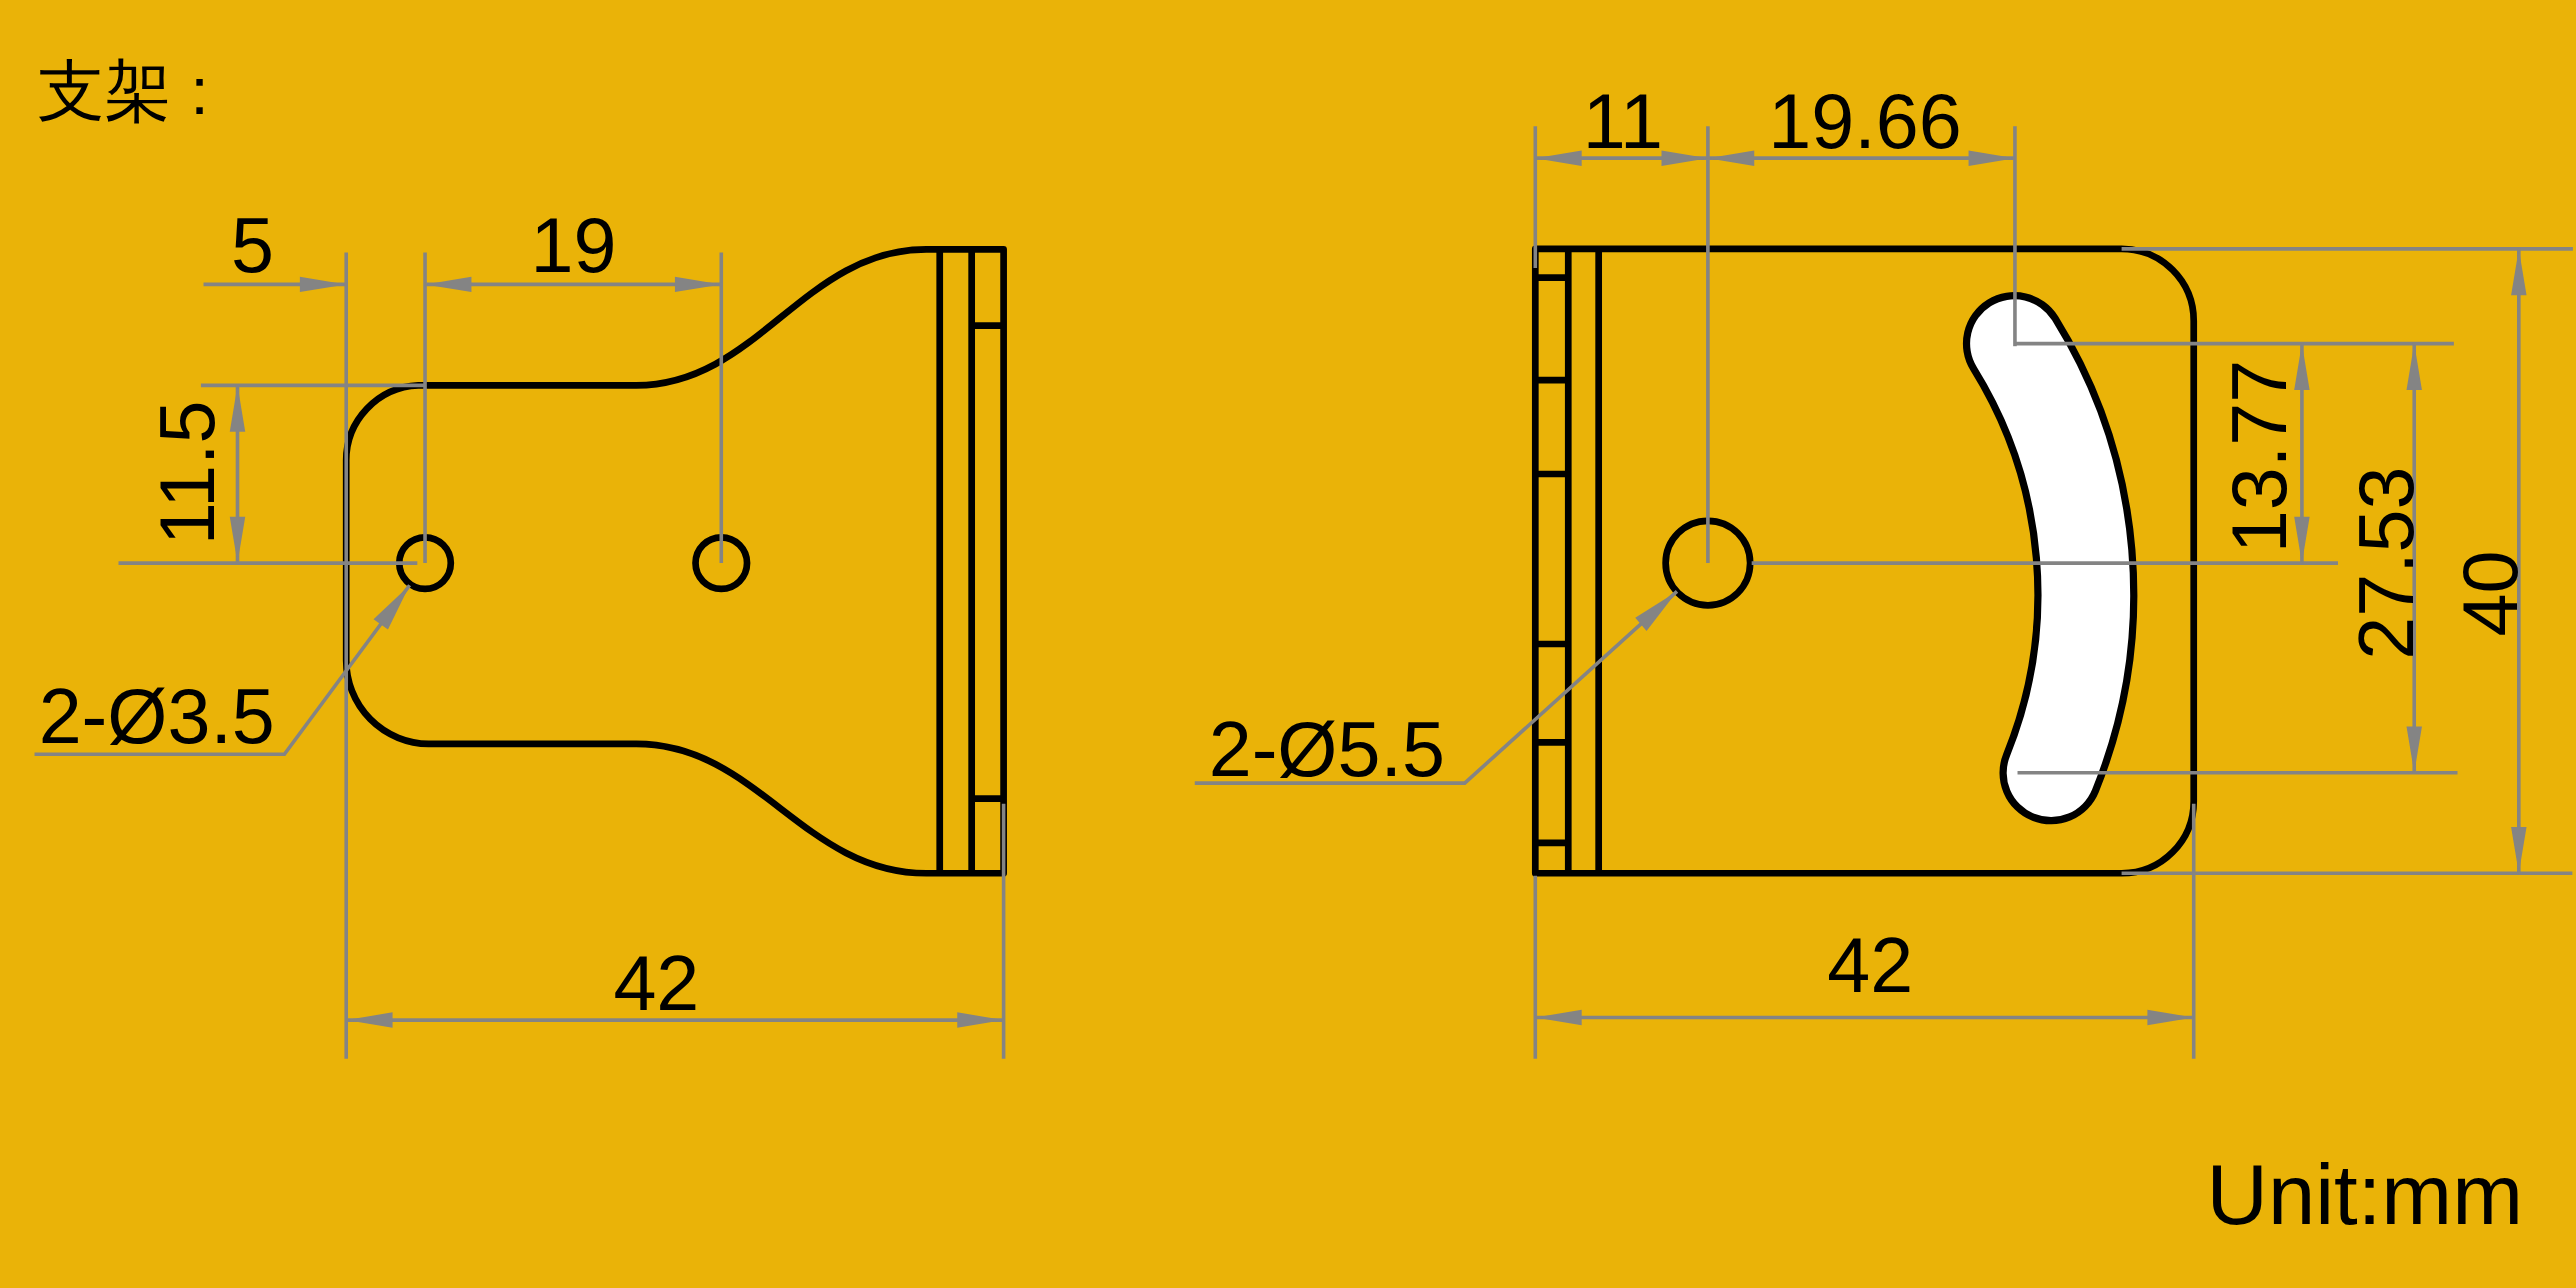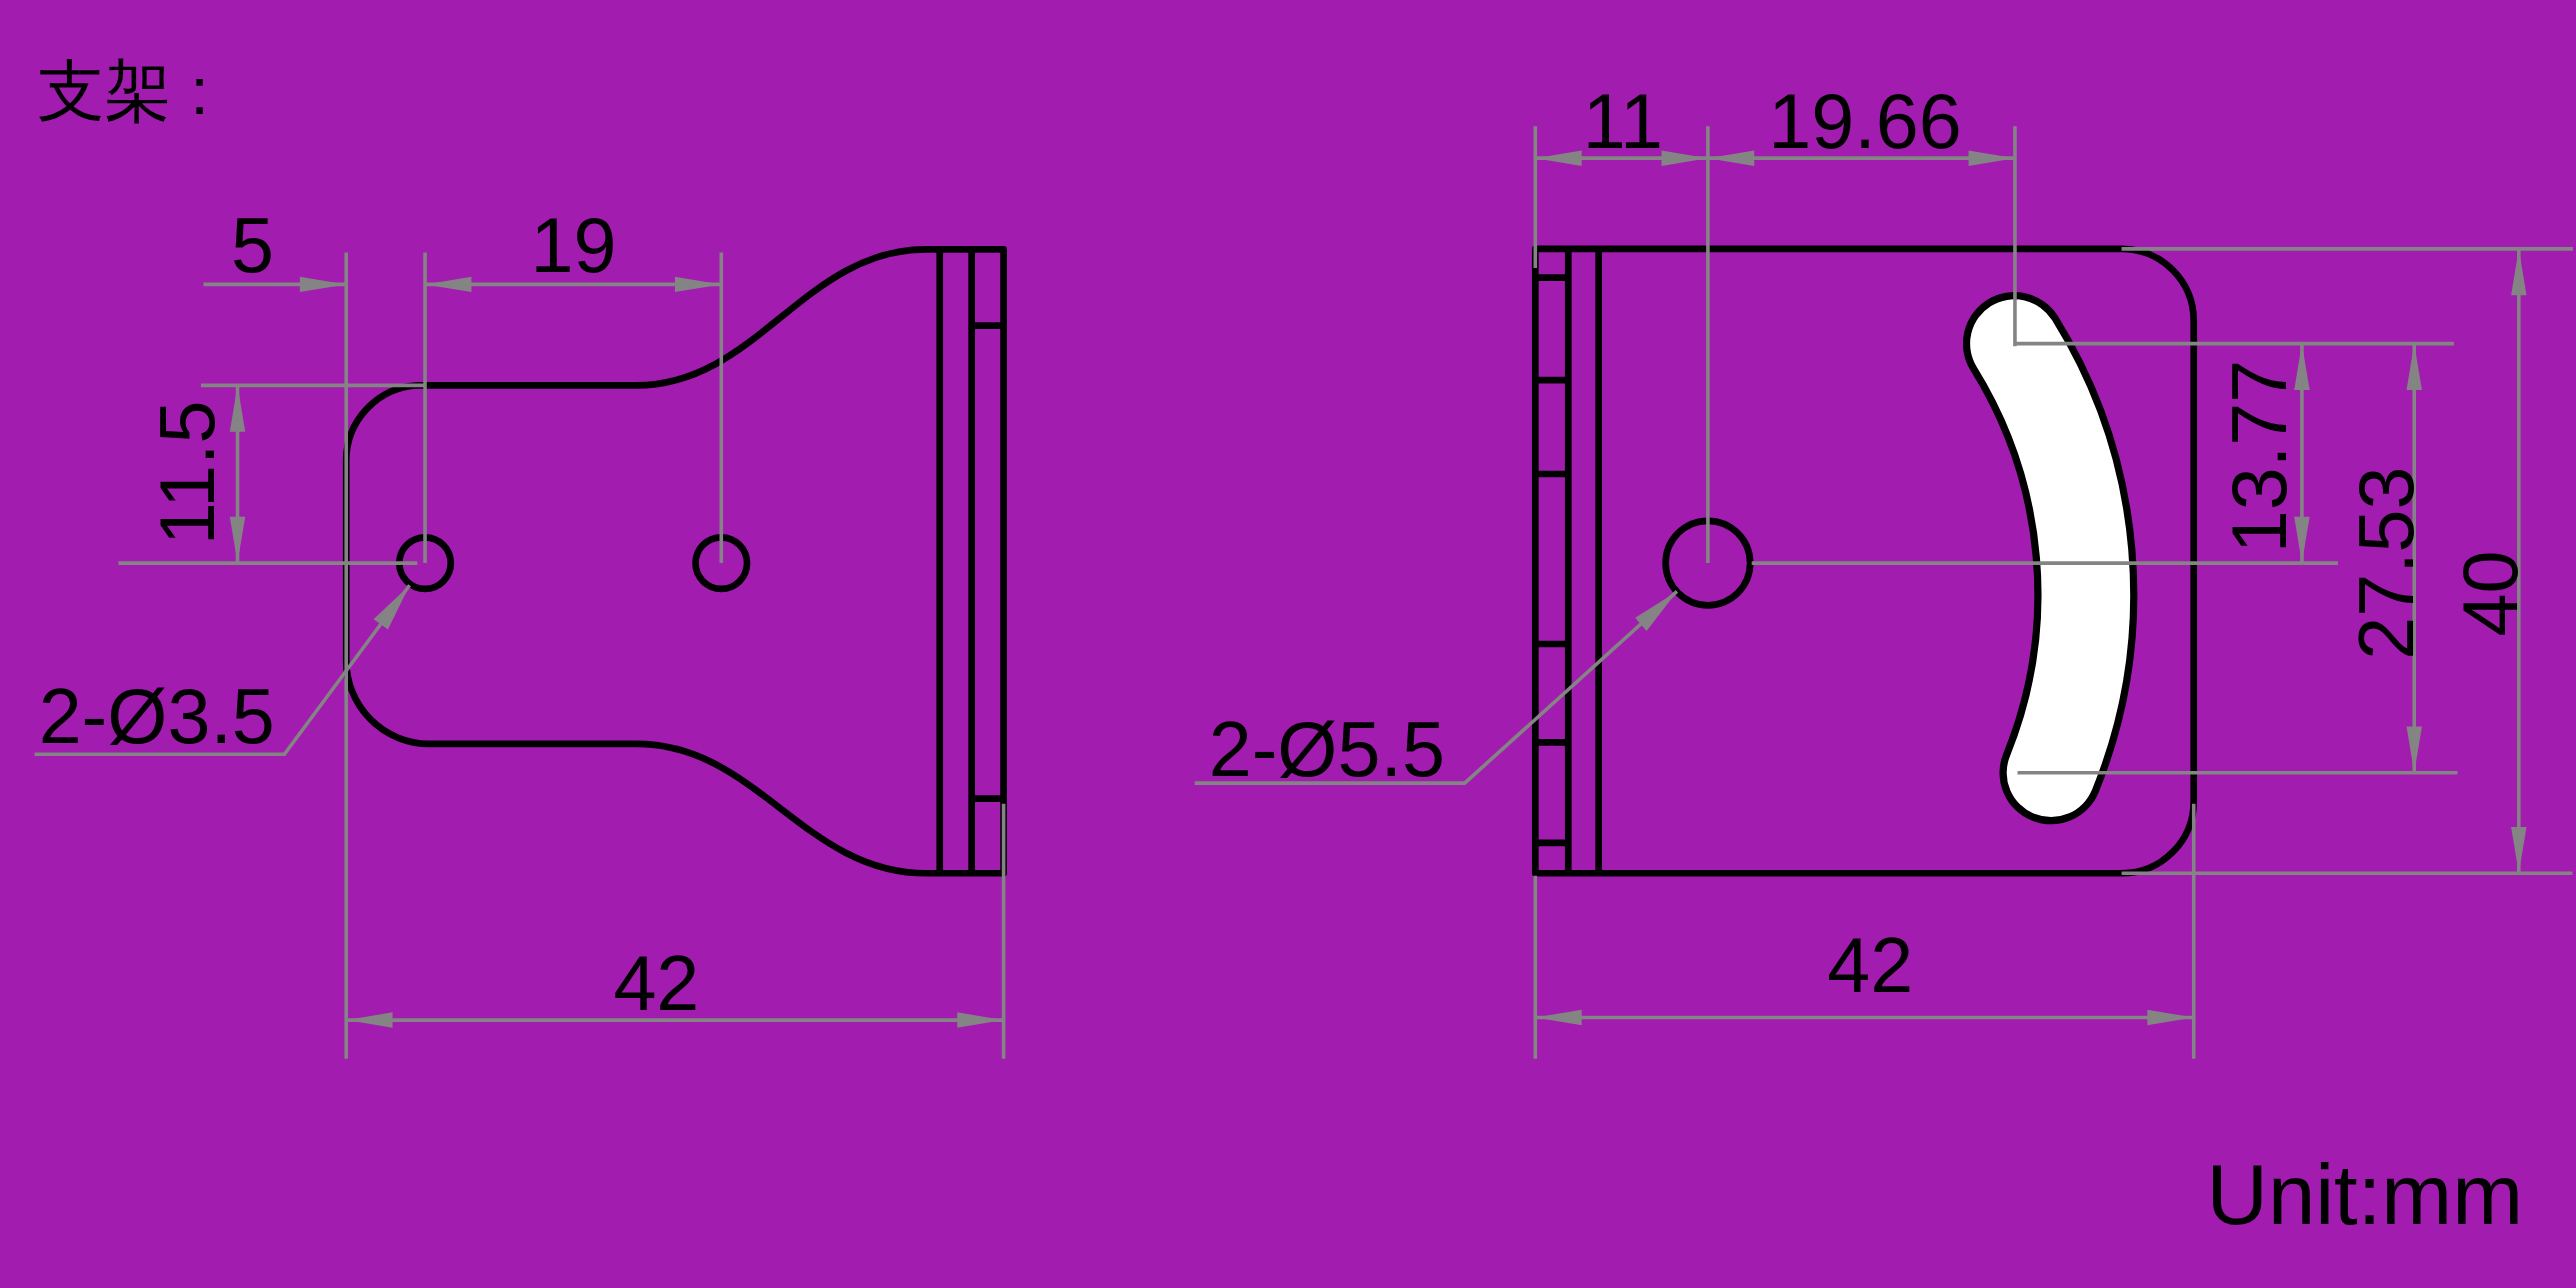--- a/index.html
+++ b/index.html
@@ -1,20 +1,20 @@
 <!DOCTYPE html>
 <html style="font-size:8.2px"><head>
 <meta charset="utf-8">
 <style>
   html, body { margin: 0; padding: 0; background: #ffffff; }
   .page {
     position: relative;
     width: 2576px;
     height: 1288px;
-    background: #a21caf;
+    background: #eab308;
     font-family: "Liberation Sans", sans-serif;
   }
   svg { display: block; width: 2576px; height: 1288px; }
 
   .part-line   { stroke: #000000; stroke-width: 13; fill: none; stroke-linejoin: round; }
   .slot-outer  { stroke: #000000; stroke-width: 200; fill: none; stroke-linecap: round; }
   .slot-inner  { stroke: #ffffff; stroke-width: 172; fill: none; stroke-linecap: round; }
   .dim-line    { stroke: #848484; stroke-width: 7; fill: none; }
   .dim-arrow   { fill: #848484; stroke: none; }
   .dim-text    { fill: #000000; font-size: 150px; }

